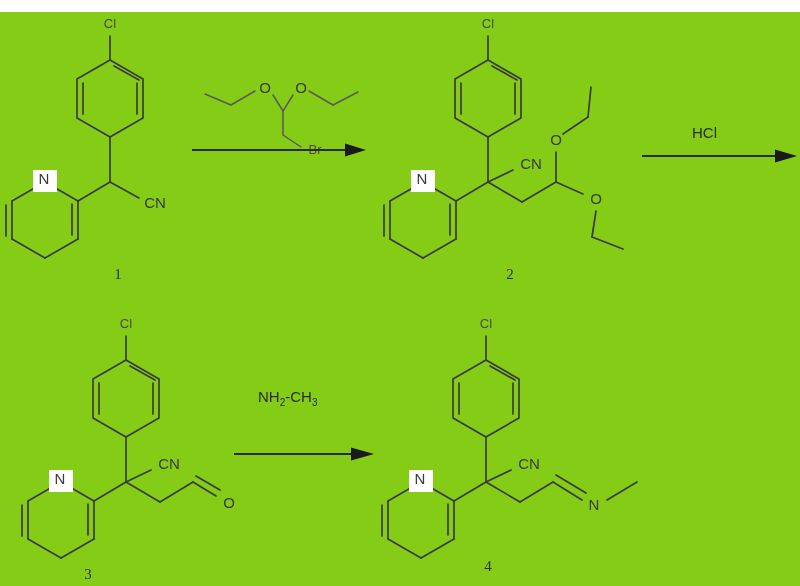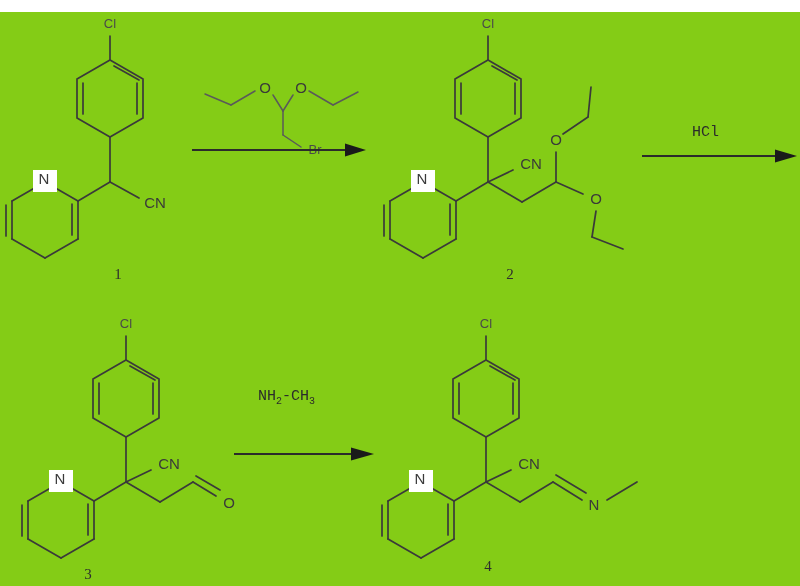--- a/index.html
+++ b/index.html
@@ -59,21 +59,21 @@
   .cmpd-number {
     position: absolute;
     font-family: "Liberation Serif", serif;
     font-size: 15px;
     color: #2e2e2e;
     text-align: center;
     width: 40px;
   }
   .reagent-text {
     position: absolute;
-    font-family: Liberation Mono, monospace;
+    font-family: Liberation Sans, sans-serif;
     font-size: 15px;
     color: #2b2b2b;
     white-space: nowrap;
   }
   .reagent-text sub {
     font-size: 10px;
   }
 </style>
 </head>
 <body>

